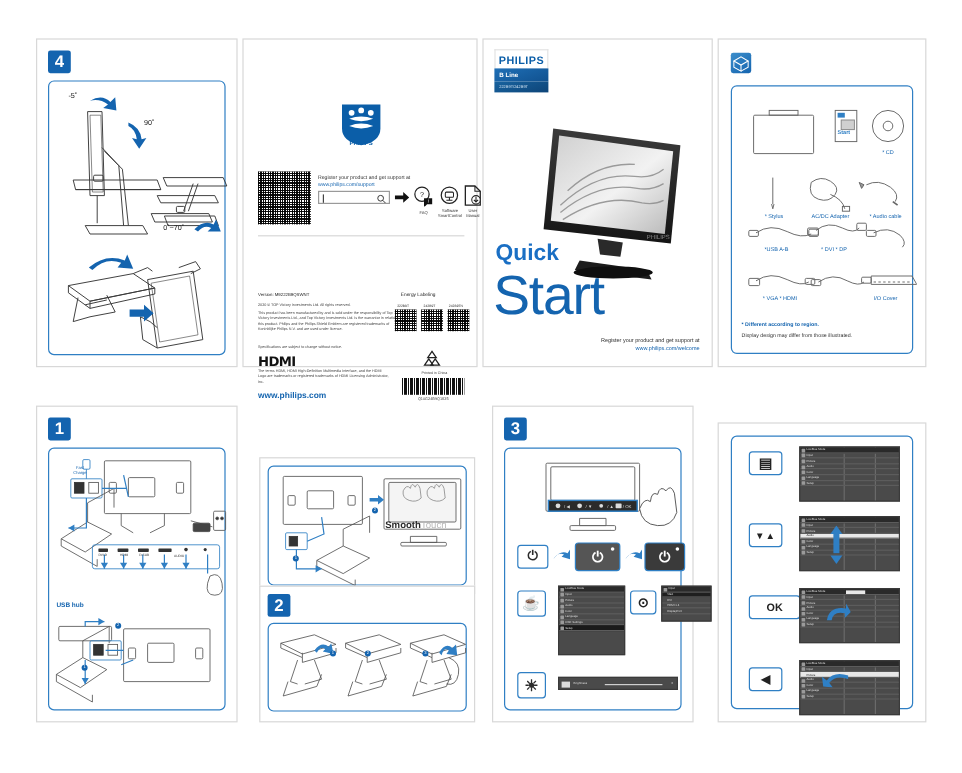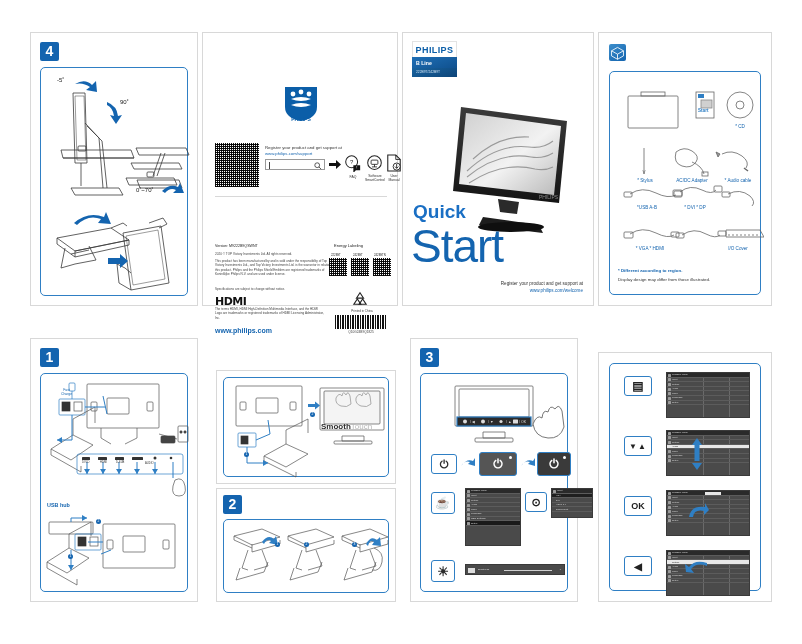--- a/index.html
+++ b/index.html
@@ -448,21 +448,21 @@
       <div class="lbl-dk" style="left:59px;top:87px;font-size:2.7px;">HDMI</div>
       <div class="lbl-dk" style="left:75px;top:87px;font-size:2.7px;">D-SUB</div>
       <div class="lbl-dk" style="left:104px;top:88px;font-size:2.7px;">AUDIO</div>
 
       <div class="usbhub" style="left:6px;top:128px;">USB hub</div>
       <div class="circnum" style="left:27px;top:180px;">1</div>
       <div class="circnum" style="left:55px;top:145px;">2</div>
     </div>
   </div>
 
-  <div class="panel" style="left:216px;top:370px;width:180px;height:114px;">
+  <div class="panel" style="left:216px;top:381px;width:180px;height:114px;">
     <div class="inner" style="left:6px;top:6px;right:6px;bottom:6px;">
       <svg viewBox="0 0 166 100" width="166" height="100" style="position:absolute;left:0;top:0;">
         <g stroke="#555" fill="none" stroke-width="0.7">
           <rect x="12" y="8" width="66" height="40" rx="1"></rect>
           <rect x="32" y="20" width="22" height="15" rx="1"></rect>
           <rect x="16" y="24" width="6" height="8" rx="1"></rect>
           <rect x="66" y="24" width="6" height="8" rx="1"></rect>
 
           <rect x="14" y="55" width="18" height="14" rx="1" stroke="#2f7fc4"></rect>
           <rect x="17" y="58" width="7" height="8" fill="#333" stroke="#333"></rect>
@@ -718,21 +718,21 @@
             <span class="osd-ic"></span>
             <span class="osd-txt" style="left:5px;">Setup</span>
           </div>
         <svg width="12" height="32" viewBox="0 0 12 32" style="position:absolute;left:24px;top:7px;">
           <path d="M6 0 l5 7 h-10 Z" fill="#2f7fc4"></path>
             <rect x="3.5" y="7" width="5" height="16" fill="#2f7fc4"></rect>
           <path d="M6 32 l5 -7 h-10 Z" fill="#2f7fc4"></path>
         </svg>
       </div>
 
-      <div class="btnbox" style="left:14px;top:132px;width:28px;height:20px;font-size:9px;">
+      <div class="btnbox" style="left:14px;top:132px;width:43px;height:20px;font-size:9px;">
           <span>OK</span>
         </div>
       <div class="osd" style="left:56px;top:126px;width:84px;height:46px;">
         <div class="osd-col" style="left:36px;"></div>
           <div class="osd-col" style="left:62px;"></div>
         <div class="osd-row hdr">
             <span class="osd-ic"></span>
             <span class="osd-txt" style="left:5px;">LowBlue Mode</span>
           <span style="position:absolute;left:38px;top:.6px;width:16px;height:3.2px;background:#e8e8e8;"></span>
           </div>

